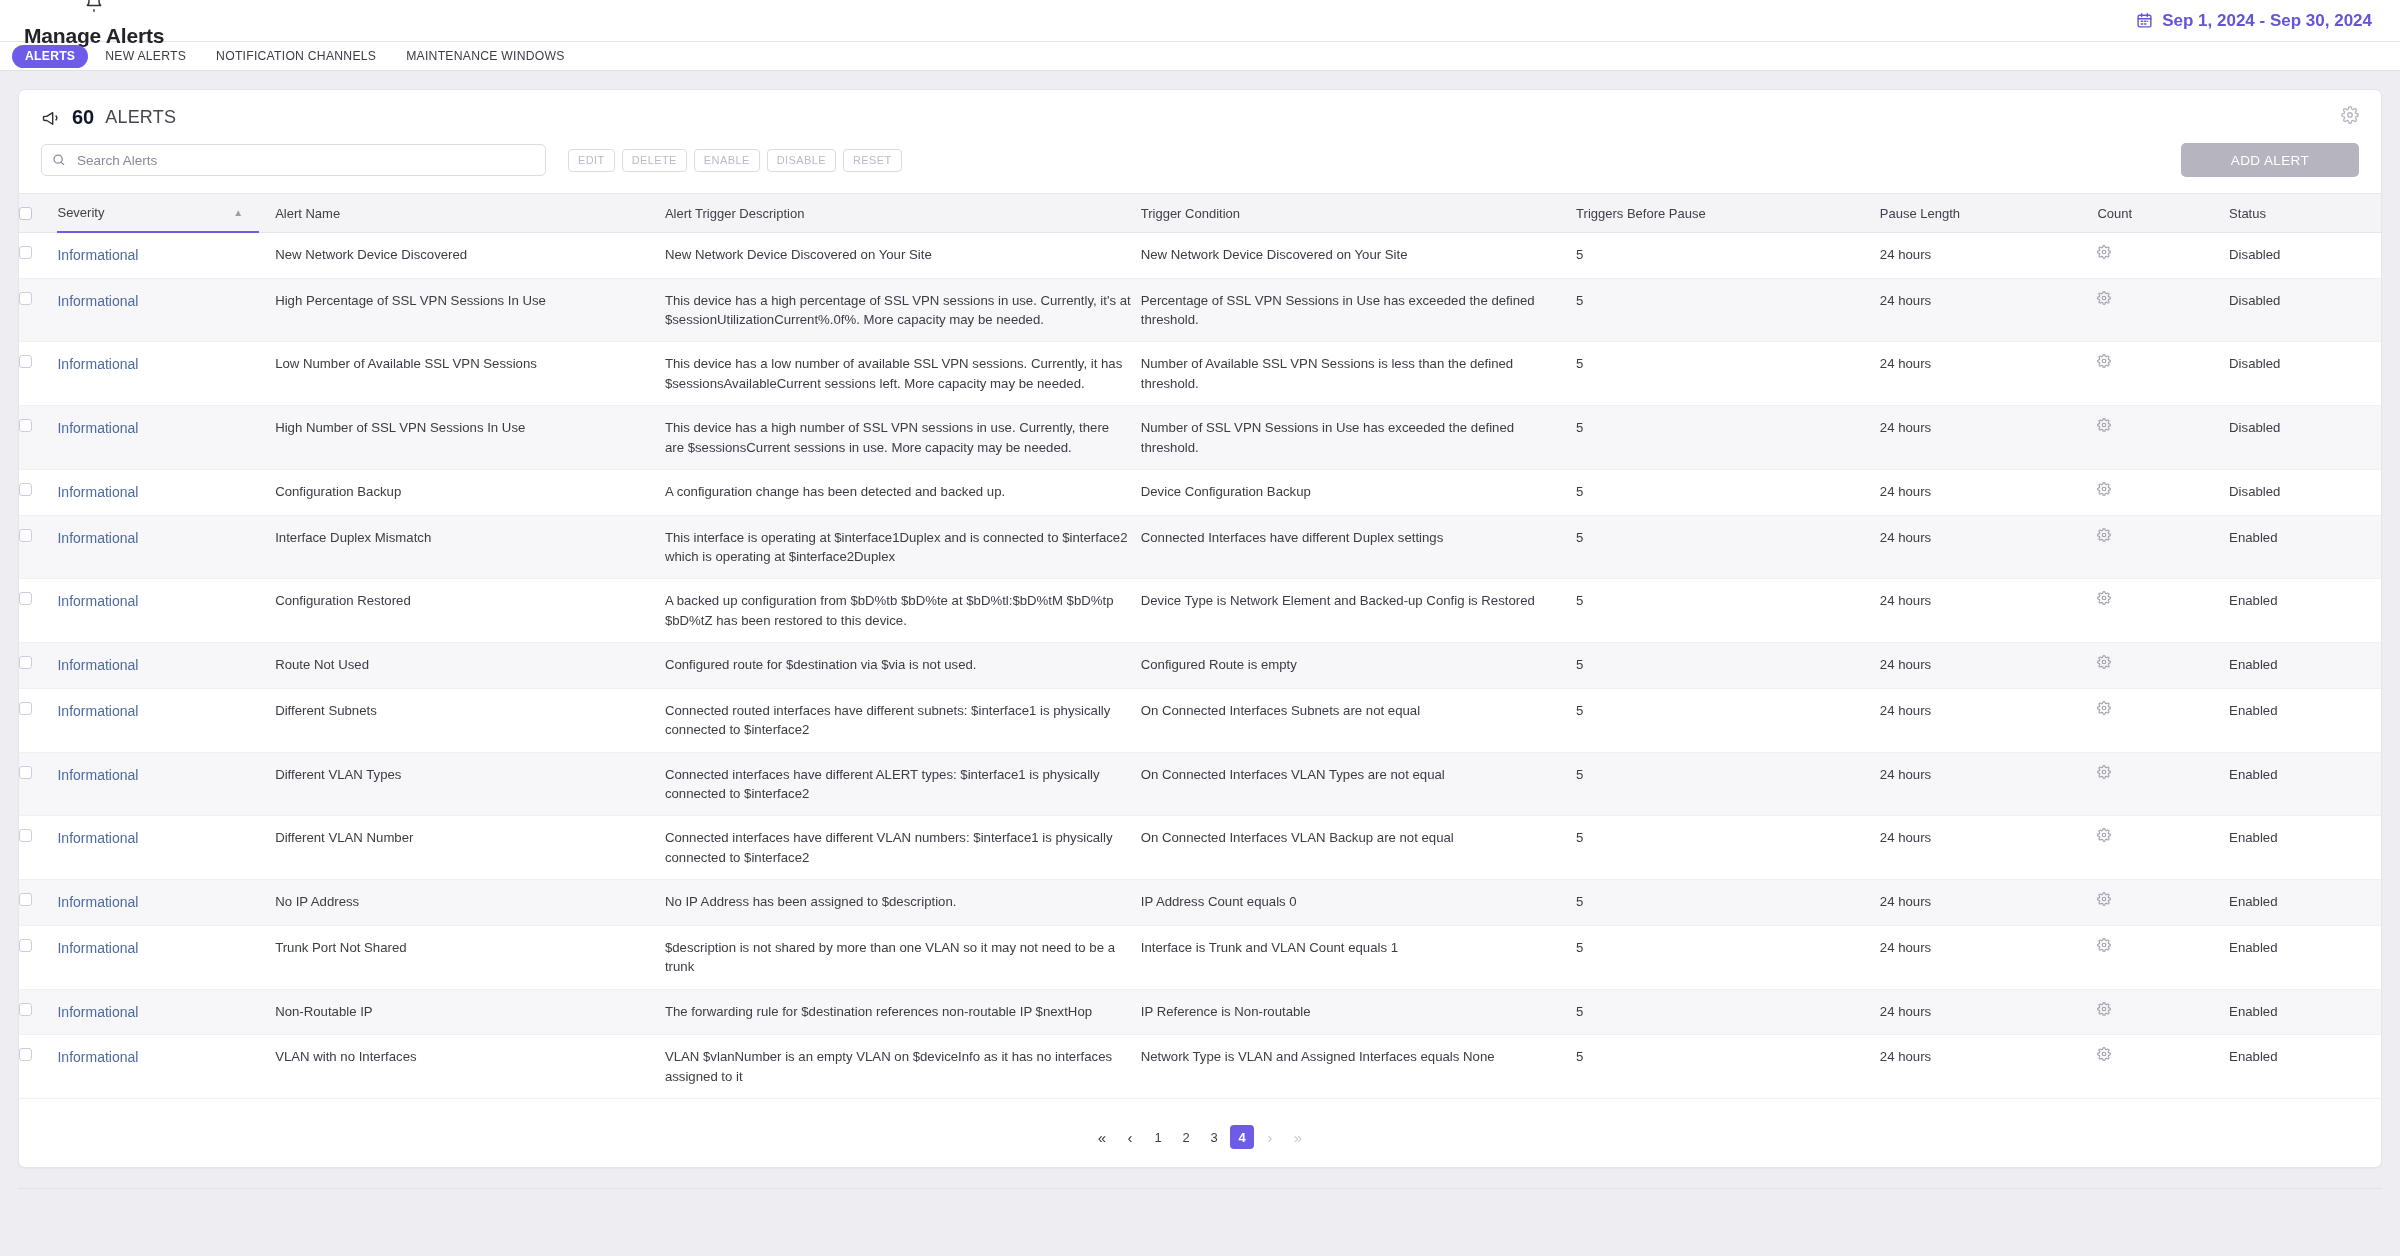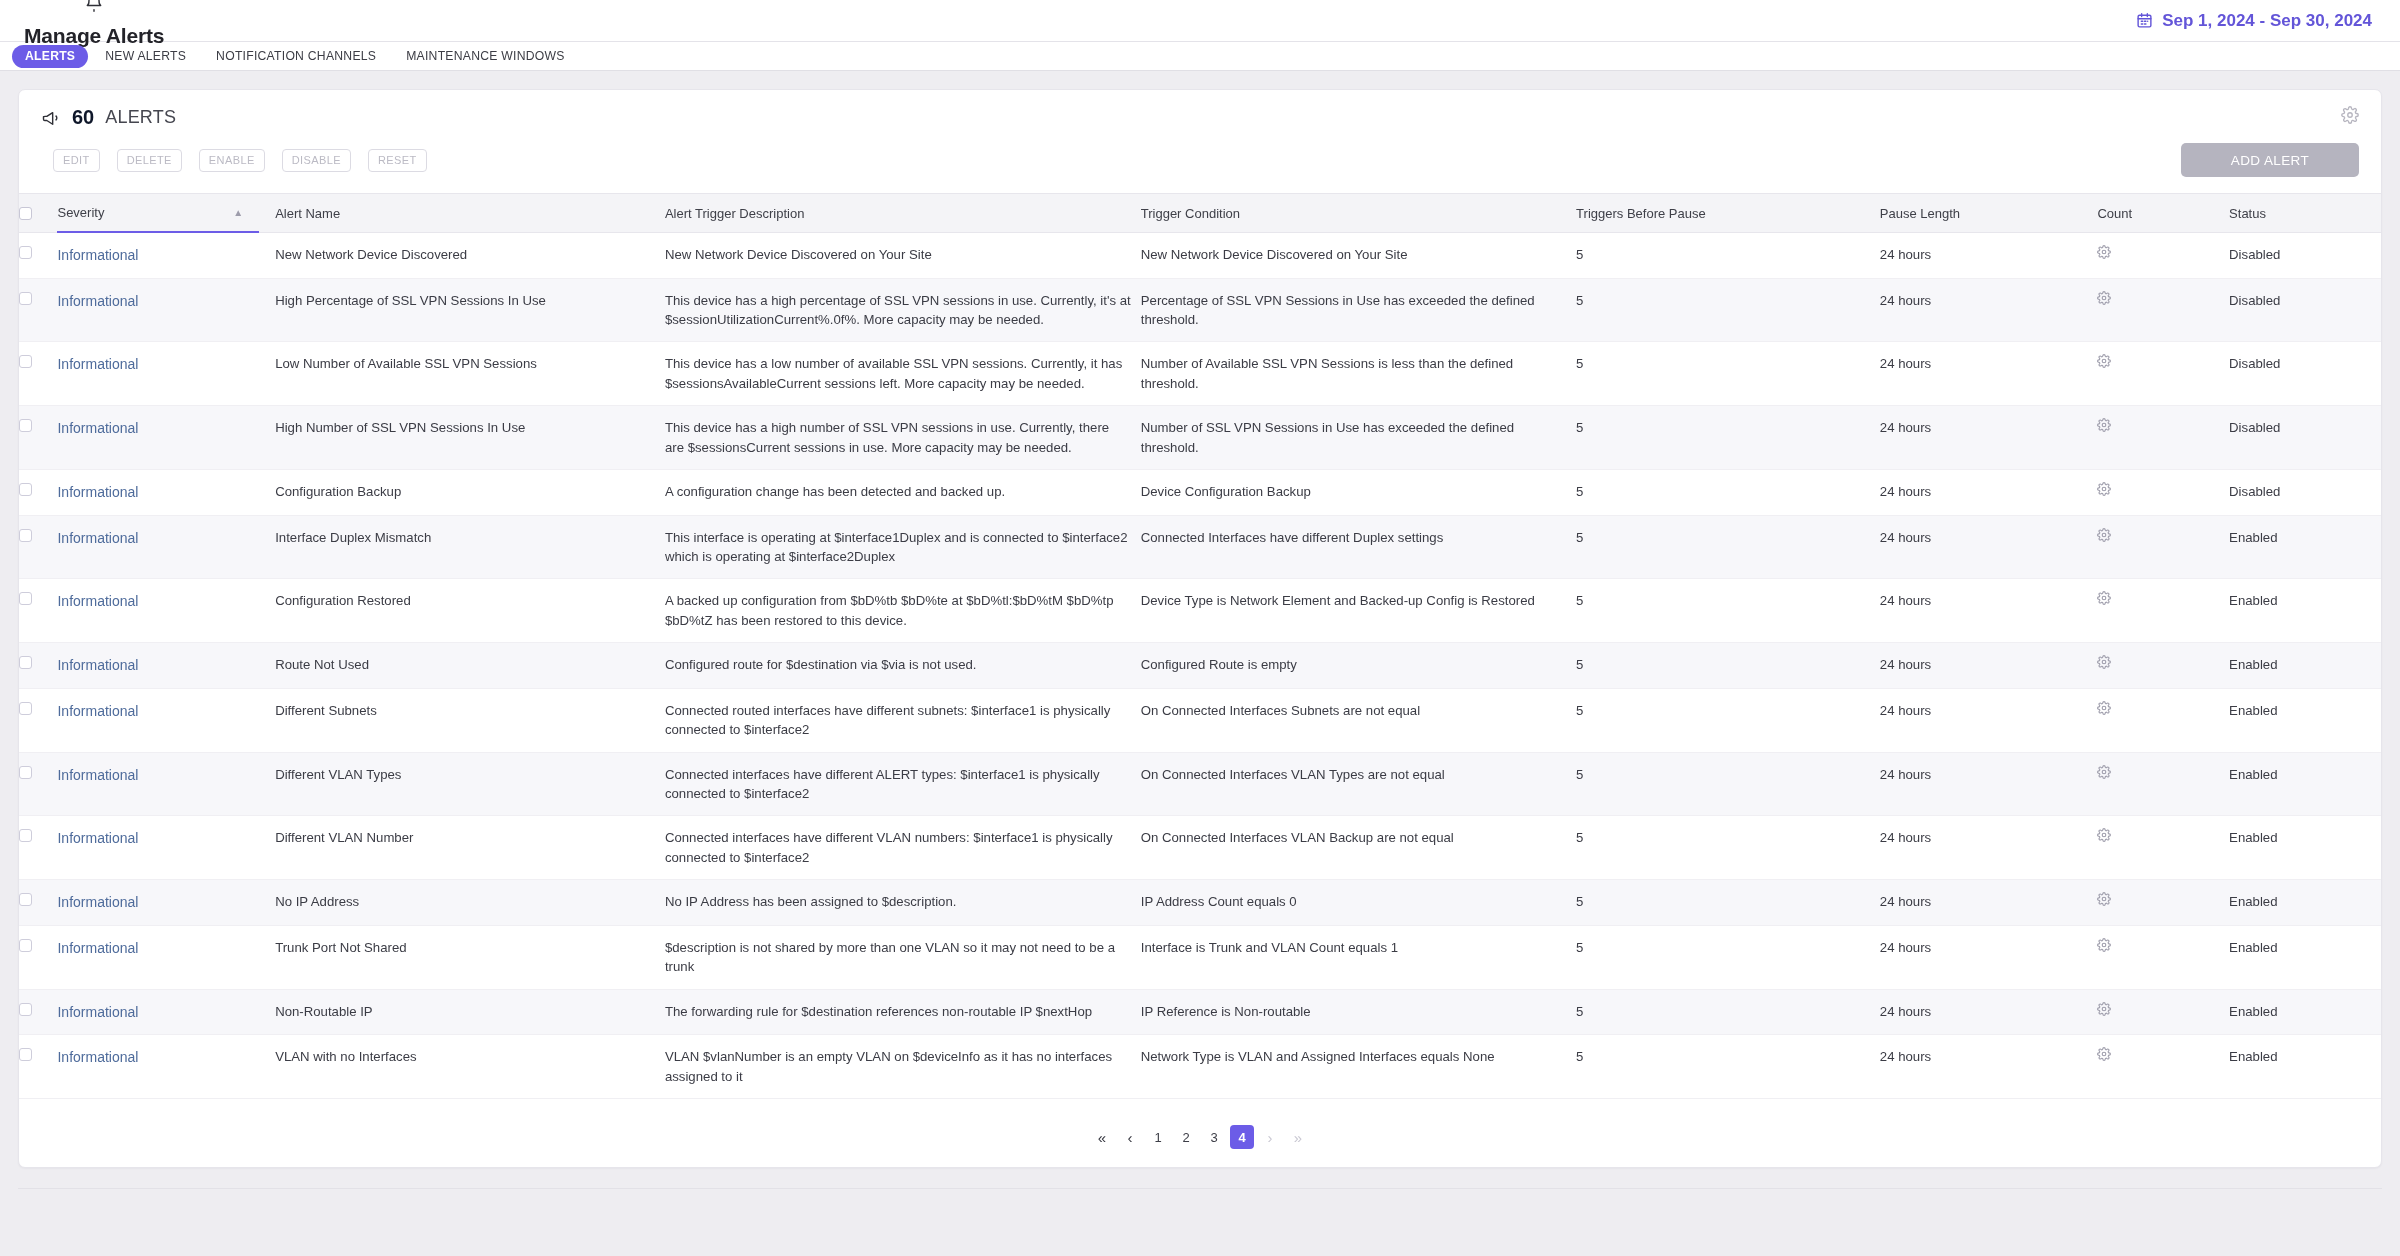--- a/index.html
+++ b/index.html
@@ -111,21 +111,21 @@
   .search-input {
     border: none; outline: none;
     font-family: "Liberation Sans", sans-serif;
     font-size: 13.5px;
     color: #3a3b44;
     width: 100%;
     background: transparent;
   }
   .search-input::placeholder { color: #8a8995; }
 
-  .btn-group { display: flex; gap: 17px; margin-left: 12px; }
+  .btn-group { display: flex; gap: 7px; margin-left: 12px; }
   .mini-btn {
     border: 1px solid #dcdbe3;
     background: #ffffff;
     color: #bbbac4;
     font-size: 11px;
     letter-spacing: .4px;
     padding: 5px 9px 5px;
     border-radius: 4px;
     font-family: "Liberation Sans", sans-serif;
     cursor: default;
@@ -294,20 +294,29 @@
       </div>
       <span class="gear-head">
         <svg viewBox="0 0 24 24" fill="none" stroke="currentColor" stroke-width="1.8" width="18" height="18">
           <circle cx="12" cy="12" r="3"></circle>
           <path d="M19.4 15a1.6 1.6 0 0 0 .3 1.8l.1.1a2 2 0 1 1-2.8 2.8l-.1-.1a1.6 1.6 0 0 0-1.8-.3 1.6 1.6 0 0 0-1 1.5V21a2 2 0 0 1-4 0v-.1A1.6 1.6 0 0 0 9 19.4a1.6 1.6 0 0 0-1.8.3l-.1.1a2 2 0 1 1-2.8-2.8l.1-.1a1.6 1.6 0 0 0 .3-1.8 1.6 1.6 0 0 0-1.5-1H3a2 2 0 0 1 0-4h.1A1.6 1.6 0 0 0 4.6 9a1.6 1.6 0 0 0-.3-1.8l-.1-.1a2 2 0 1 1 2.8-2.8l.1.1a1.6 1.6 0 0 0 1.8.3H9a1.6 1.6 0 0 0 1-1.5V3a2 2 0 0 1 4 0v.1a1.6 1.6 0 0 0 1 1.5 1.6 1.6 0 0 0 1.8-.3l.1-.1a2 2 0 1 1 2.8 2.8l-.1.1a1.6 1.6 0 0 0-.3 1.8V9a1.6 1.6 0 0 0 1.5 1H21a2 2 0 0 1 0 4h-.1a1.6 1.6 0 0 0-1.5 1z"></path>
         </svg>
       </span>
     </div>
 
     <div class="toolbar">
+      <div class="search-box">
+        <span class="search-icon">
+          <svg viewBox="0 0 24 24" fill="none" stroke="currentColor" stroke-width="2.2" stroke-linecap="round" width="14" height="14">
+            <circle cx="10.5" cy="10.5" r="7"></circle>
+            <path d="M20 20l-4.4-4.4"></path>
+          </svg>
+        </span>
+        <input class="search-input" type="text" placeholder="Search Alerts" style="">
+      </div>
 
       <div class="btn-group">
         <button class="mini-btn">EDIT</button>
         <button class="mini-btn">DELETE</button>
         <button class="mini-btn">ENABLE</button>
         <button class="mini-btn">DISABLE</button>
         <button class="mini-btn">RESET</button>
       </div>
 
       <button class="add-alert-btn">ADD ALERT</button>

